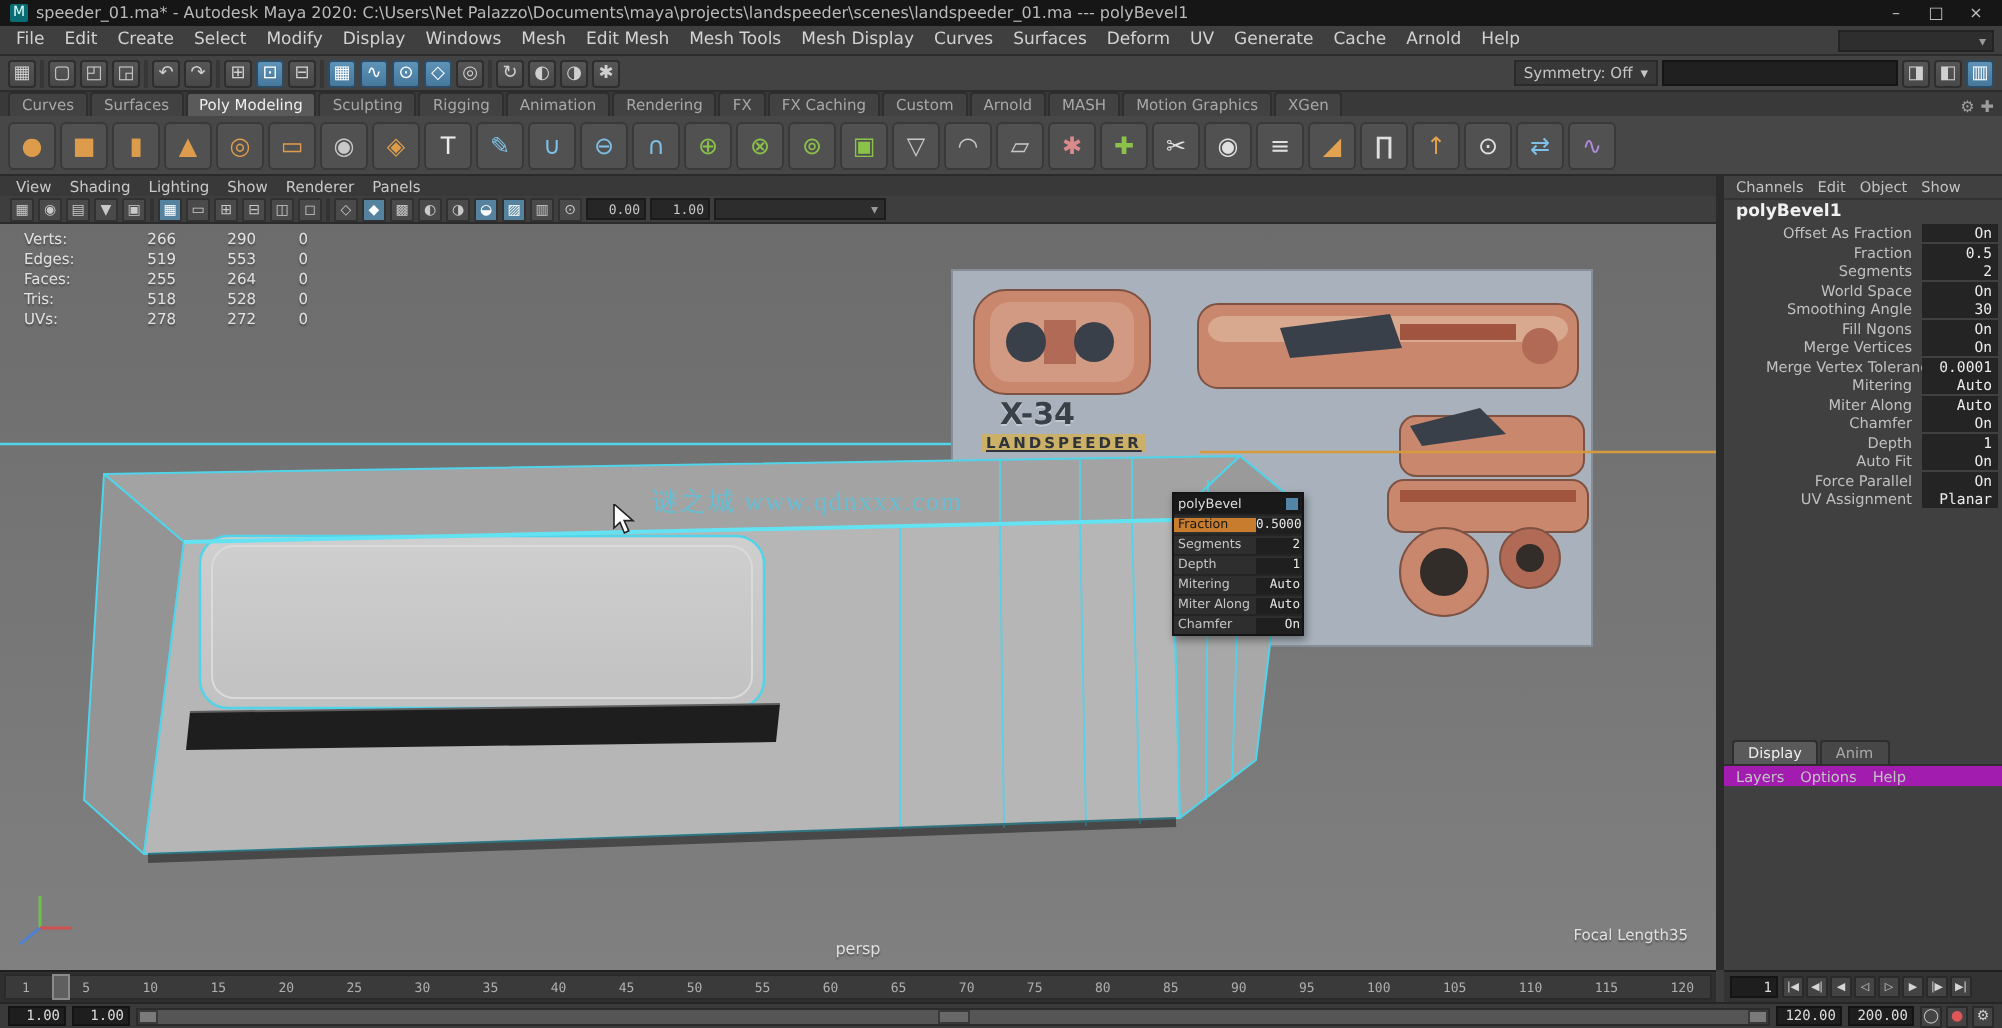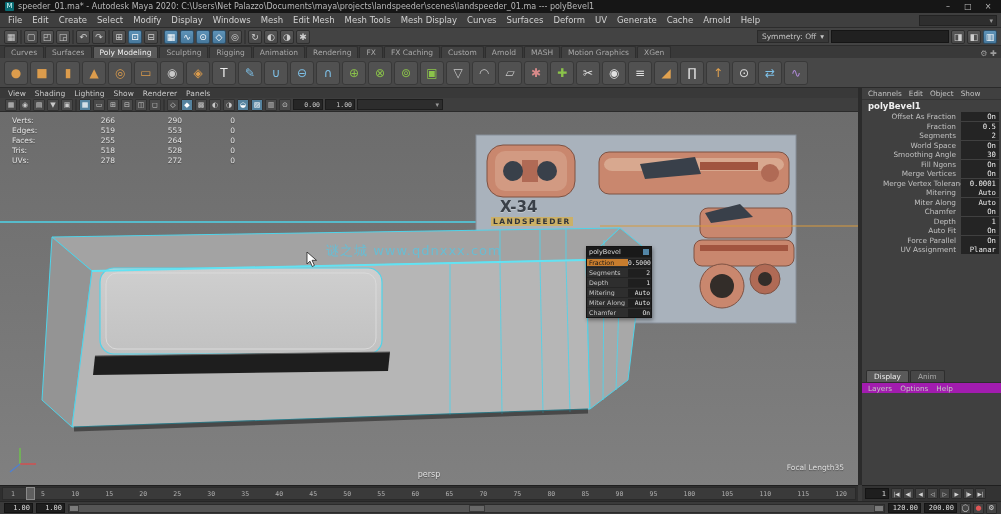--- a/index.html
+++ b/index.html
@@ -42,28 +42,28 @@
   .vp-menu-item{font-size:7.5px;color:#c9c9c9;white-space:nowrap;}
   .vp-iconrow{position:absolute;top:10px;left:0;right:0;height:14px;background:#3e3e3e;border-bottom:1px solid #2b2b2b;display:flex;align-items:center;gap:2px;padding:0 5px;z-index:5;}
   .vp-icon{width:12px;height:12px;background:#4a4a4a;border:1px solid #313131;border-radius:1px;display:flex;align-items:center;justify-content:center;font-size:7px;color:#c9c9c9;}
   .vp-icon[data-state="active"]{background:#55839f;color:#fff;}
   .vp-icon[data-state="divider"]{width:2px;height:12px;background:#333;border:none;}
   .vp-field{width:30px;height:11px;background:#262626;border:1px solid #1b1b1b;color:#c9c9c9;font-size:6.5px;display:flex;align-items:center;justify-content:flex-end;padding:0 2px;font-family:"DejaVu Sans Mono",monospace;}
   .vp-dd{width:86px;height:11px;background:#2d2d2d;border:1px solid #1d1d1d;display:flex;align-items:center;justify-content:flex-end;padding:0 3px;color:#9a9a9a;font-size:7px;}
   .vp-canvas{position:absolute;top:24px;left:0;width:858px;height:373px;}
 
   .hud{position:absolute;left:12px;top:27px;z-index:6;font-family:"DejaVu Sans Mono",monospace;}
-  .hud-row{display:flex;height:10px;align-items:center;font-size:7.5px;color:#e2e2e2;text-shadow:0 1px 1px rgba(0,0,0,.35);gap:27px;}
+  .hud-row{display:flex;height:10px;font-size:7.5px;color:#e2e2e2;text-shadow:0 1px 1px rgba(0,0,0,.35);}
   .hud-label{width:36px;}
   .hud-v{width:40px;text-align:right;}
   .hud-v3{width:26px;text-align:right;}
 
-  .watermark{position:absolute;left:326px;top:154px;z-index:6;font-size:13px;color:rgba(70,205,240,.62);letter-spacing:1px;white-space:nowrap;}
+  .watermark{position:absolute;left:326px;top:154px;z-index:6;font-size:13px;color:rgba(70,205,240,.62);letter-spacing:1px;white-space:nowrap;font-family:Liberation Serif, serif;}
   .ref-code{position:absolute;left:500px;top:110px;z-index:6;font-size:15px;font-weight:bold;color:#3a4048;text-shadow:0 1px 0 rgba(255,255,255,.3);}
-  .ref-name{position:absolute;left:491px;top:129px;z-index:6;font-size:7.5px;font-weight:bold;letter-spacing:1.5px;color:#2f343b;background:rgba(206,176,96,.92);padding:0 2px;}
+  .ref-name{position:absolute;left:491px;top:129px;z-index:6;font-size:7.5px;font-weight:bold;letter-spacing:1.5px;color:#2f343b;background:rgba(206,176,96,.92);padding:0 2px;text-decoration:underline;}
 
   .persp-label{position:absolute;left:0;right:0;bottom:6px;text-align:center;z-index:6;font-size:8px;color:#e0e0e0;text-shadow:0 1px 1px rgba(0,0,0,.4);}
   .focal{position:absolute;right:14px;bottom:13px;z-index:6;display:flex;font-size:7.5px;color:#e0e0e0;text-shadow:0 1px 1px rgba(0,0,0,.4);}
 
   .cursor{position:absolute;left:306px;top:164px;z-index:9;}
 
   
   .bevel-popup{position:absolute;left:586px;top:158px;width:66px;z-index:7;background:#2e2e2e;border:1px solid #141414;box-shadow:1px 2px 4px rgba(0,0,0,.4);}
   .bevel-title{height:10px;background:#191919;display:flex;align-items:center;padding:0 2px;gap:2px;}
   .bevel-title .bt-text{flex:1;font-size:6.5px;color:#ddd;}

